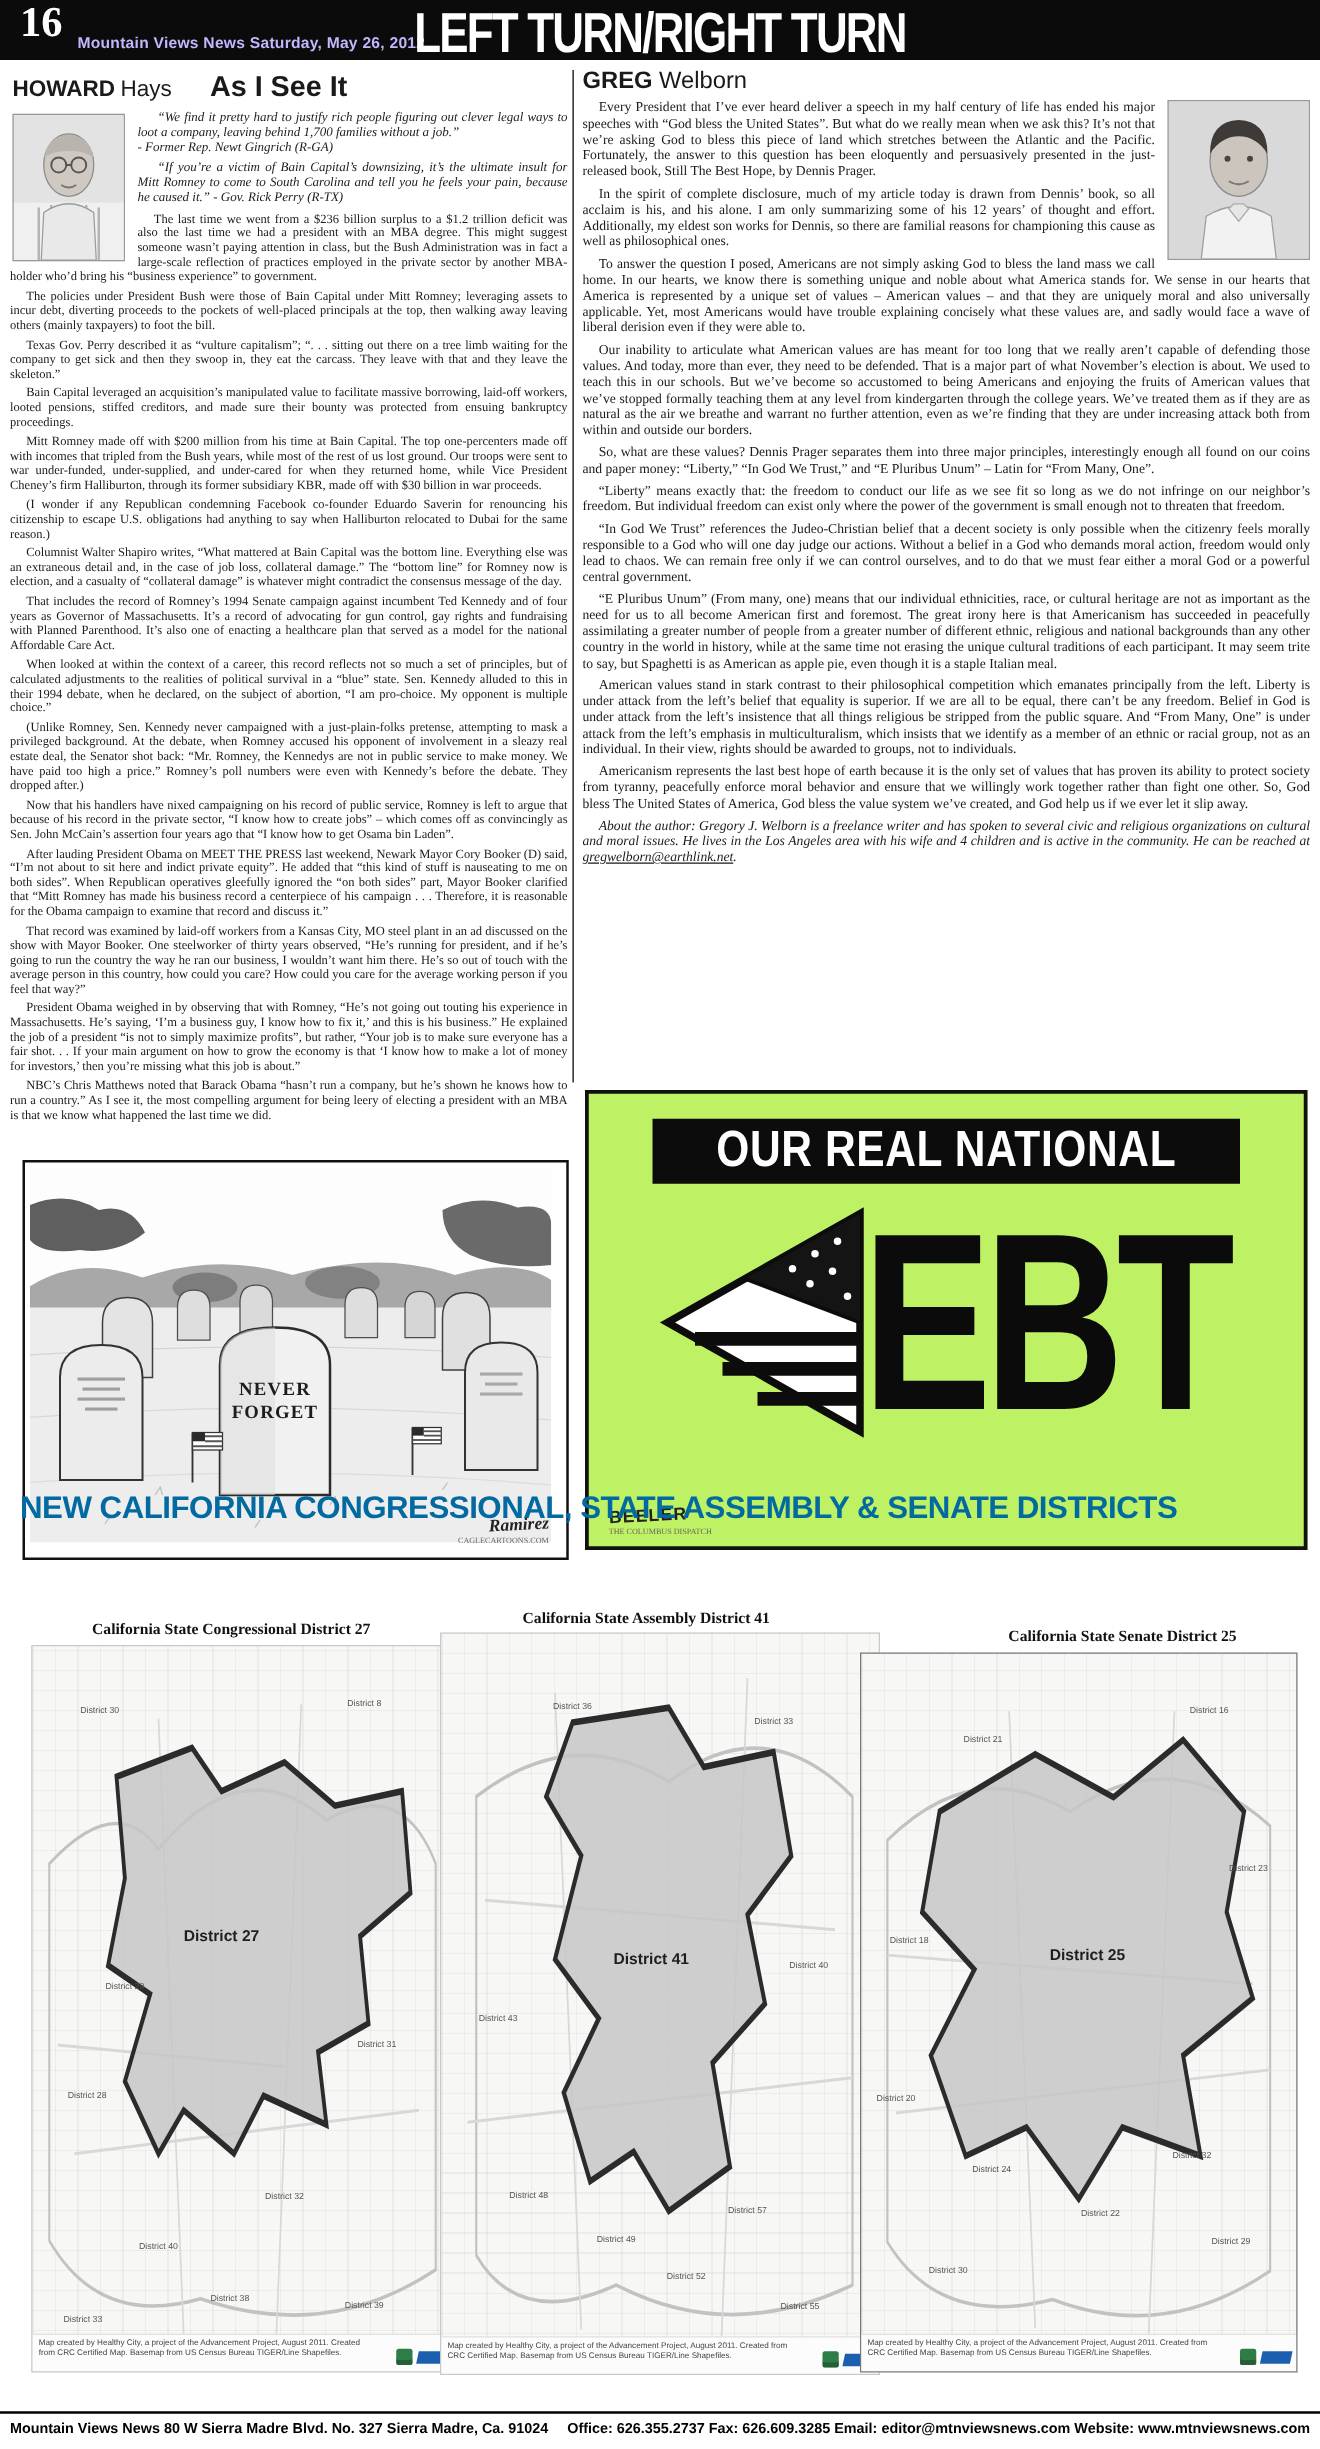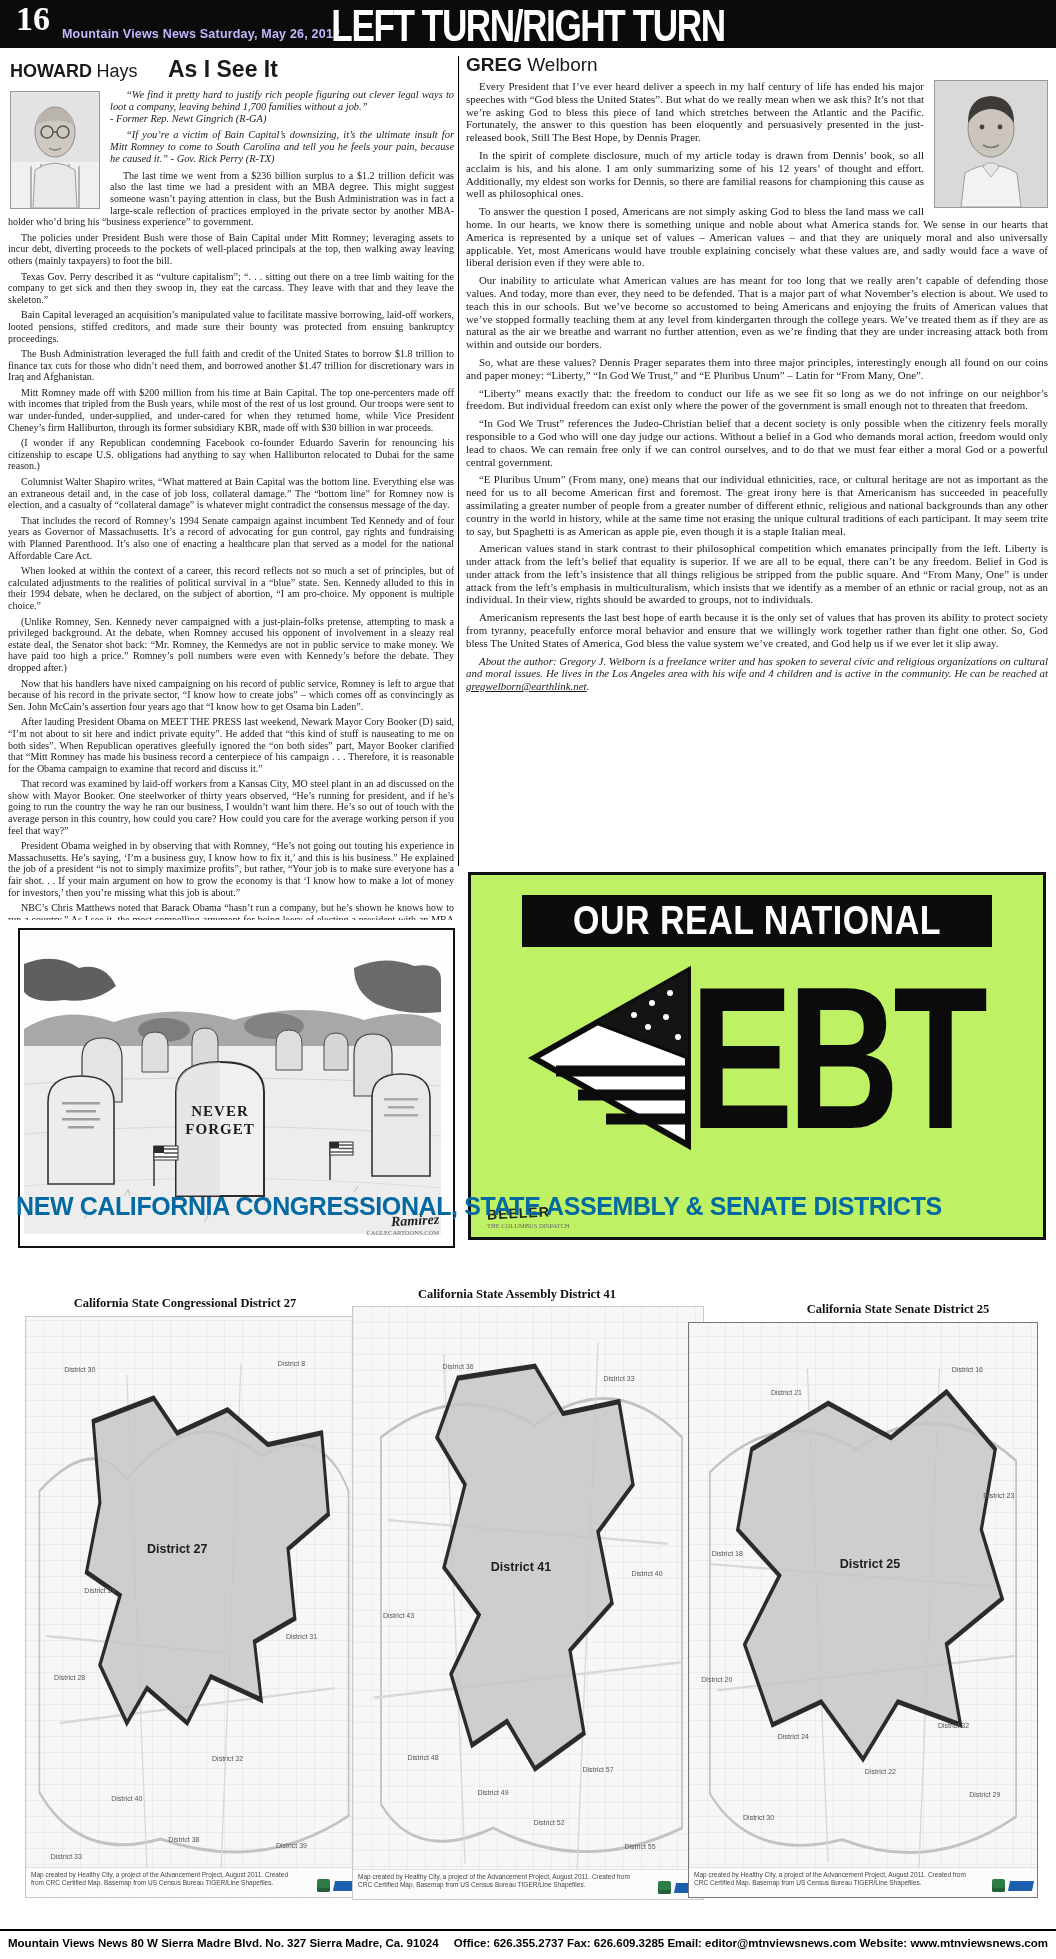--- a/index.html
+++ b/index.html
@@ -103,21 +103,20 @@
   <div class="quotes body-text">
       <p>“We find it pretty hard to justify rich people figuring out clever legal ways to loot a company, leaving behind 1,700 families without a job.”
 - Former Rep. Newt Gingrich (R-GA)</p>
       <p>“If you’re a victim of Bain Capital’s downsizing, it’s the ultimate insult for Mitt Romney to come to South Carolina and tell you he feels your pain, because he caused it.”   - Gov. Rick Perry (R-TX)</p>
     </div>
   <div class="body-text">
       <p>The last time we went from a $236 billion surplus to a $1.2 trillion deficit was also the last time we had a president with an MBA degree.  This might suggest someone wasn’t paying attention in class, but the Bush Administration was in fact a large-scale reflection of practices employed in the private sector by another MBA-holder who’d bring his “business experience” to government.</p>
       <p>The  policies under President Bush were those of Bain Capital under Mitt Romney; leveraging assets to incur debt, diverting proceeds to the pockets of well-placed principals at the top, then walking away leaving others (mainly taxpayers) to foot the bill.</p>
       <p>Texas Gov. Perry described it as “vulture capitalism”; “. . . sitting out there on a tree limb waiting for the company to get sick and then they swoop in, they eat the carcass.  They leave with that and they leave the skeleton.”</p>
       <p>Bain Capital leveraged an acquisition’s manipulated value to facilitate massive borrowing, laid-off workers, looted pensions, stiffed creditors, and made sure their bounty was protected from ensuing bankruptcy proceedings.</p>
-      <p>The Bush Administration leveraged the full faith and credit of the United States to borrow $1.8 trillion to finance tax cuts for those who didn’t need them, and borrowed another $1.47 trillion for discretionary wars in Iraq and Afghanistan.</p>
       <p>Mitt Romney made off with $200 million from his time at Bain Capital.  The top one-percenters made off with incomes that tripled from the Bush years, while most of the rest of us lost ground.  Our troops were sent to war under-funded, under-supplied, and under-cared for when they returned home, while Vice President Cheney’s firm Halliburton, through its former subsidiary KBR, made off with $30 billion in war proceeds.</p>
       <p>(I wonder if any Republican condemning Facebook co-founder Eduardo Saverin for renouncing his citizenship to escape U.S. obligations had anything to say when Halliburton relocated to Dubai for the same reason.)</p>
       <p>Columnist Walter Shapiro writes, “What mattered at Bain Capital was the bottom line.  Everything else was an extraneous detail and, in the case of job loss, collateral damage.”  The “bottom line” for Romney now is election, and a casualty of “collateral damage” is whatever might contradict the consensus message of the day.</p>
       <p>That includes the record of Romney’s 1994 Senate campaign against incumbent Ted Kennedy and of four years as Governor of Massachusetts.  It’s a record of advocating for gun control, gay rights and fundraising with Planned Parenthood.  It’s also one of enacting a healthcare plan that served as a model for the national Affordable Care Act.</p>
       <p>When looked at within the context of a career, this record reflects not so much a set of principles, but of calculated adjustments to the realities of political survival in a “blue” state.  Sen. Kennedy alluded to this in their 1994 debate, when he declared, on the subject of abortion, “I am pro-choice. My opponent is multiple choice.”</p>
       <p>(Unlike Romney, Sen. Kennedy never campaigned with a just-plain-folks pretense, attempting to mask a privileged background.  At the debate, when Romney accused his opponent of involvement in a sleazy real estate deal, the Senator shot back:  “Mr. Romney, the Kennedys are not in public service to make money.  We have paid too high a price.”  Romney’s poll numbers were even with Kennedy’s before the debate.  They dropped after.)</p>
       <p>Now that his handlers have nixed campaigning on his record of public service, Romney is left to argue that because of his record in the private sector, “I know how to create jobs” – which comes off as convincingly as Sen. John McCain’s assertion four years ago that “I know how to get Osama bin Laden”.</p>
       <p>After lauding President Obama on MEET THE PRESS last weekend, Newark Mayor Cory Booker (D) said, “I’m not about to sit here and indict private equity”.  He added that “this kind of stuff is nauseating to me on both sides”.  When Republican operatives gleefully ignored the “on both sides” part, Mayor Booker clarified that “Mitt Romney has made his business record a centerpiece of his campaign . . . Therefore, it is reasonable for the Obama campaign to examine that record and discuss it.”</p>
       <p>That record was examined by laid-off workers from a Kansas City, MO steel plant in an ad discussed on the show with Mayor Booker.  One steelworker of thirty years observed, “He’s running for president, and if he’s going to run the country the way he ran our business, I wouldn’t want him there.  He’s so out of touch with the average person in this country, how could you care?  How could you care for the average working person if you feel that way?”</p>
       <p>President Obama weighed in by observing that with Romney, “He’s not going out touting his experience in Massachusetts.  He’s saying, ‘I’m a business guy, I know how to fix it,’ and this is his business.”  He explained the job of a president “is not to simply maximize profits”, but rather, “Your job is to make sure everyone has a fair shot. . . If your main argument on how to grow the economy is that ‘I know how to make a lot of money for investors,’ then you’re missing what this job is about.”</p>

